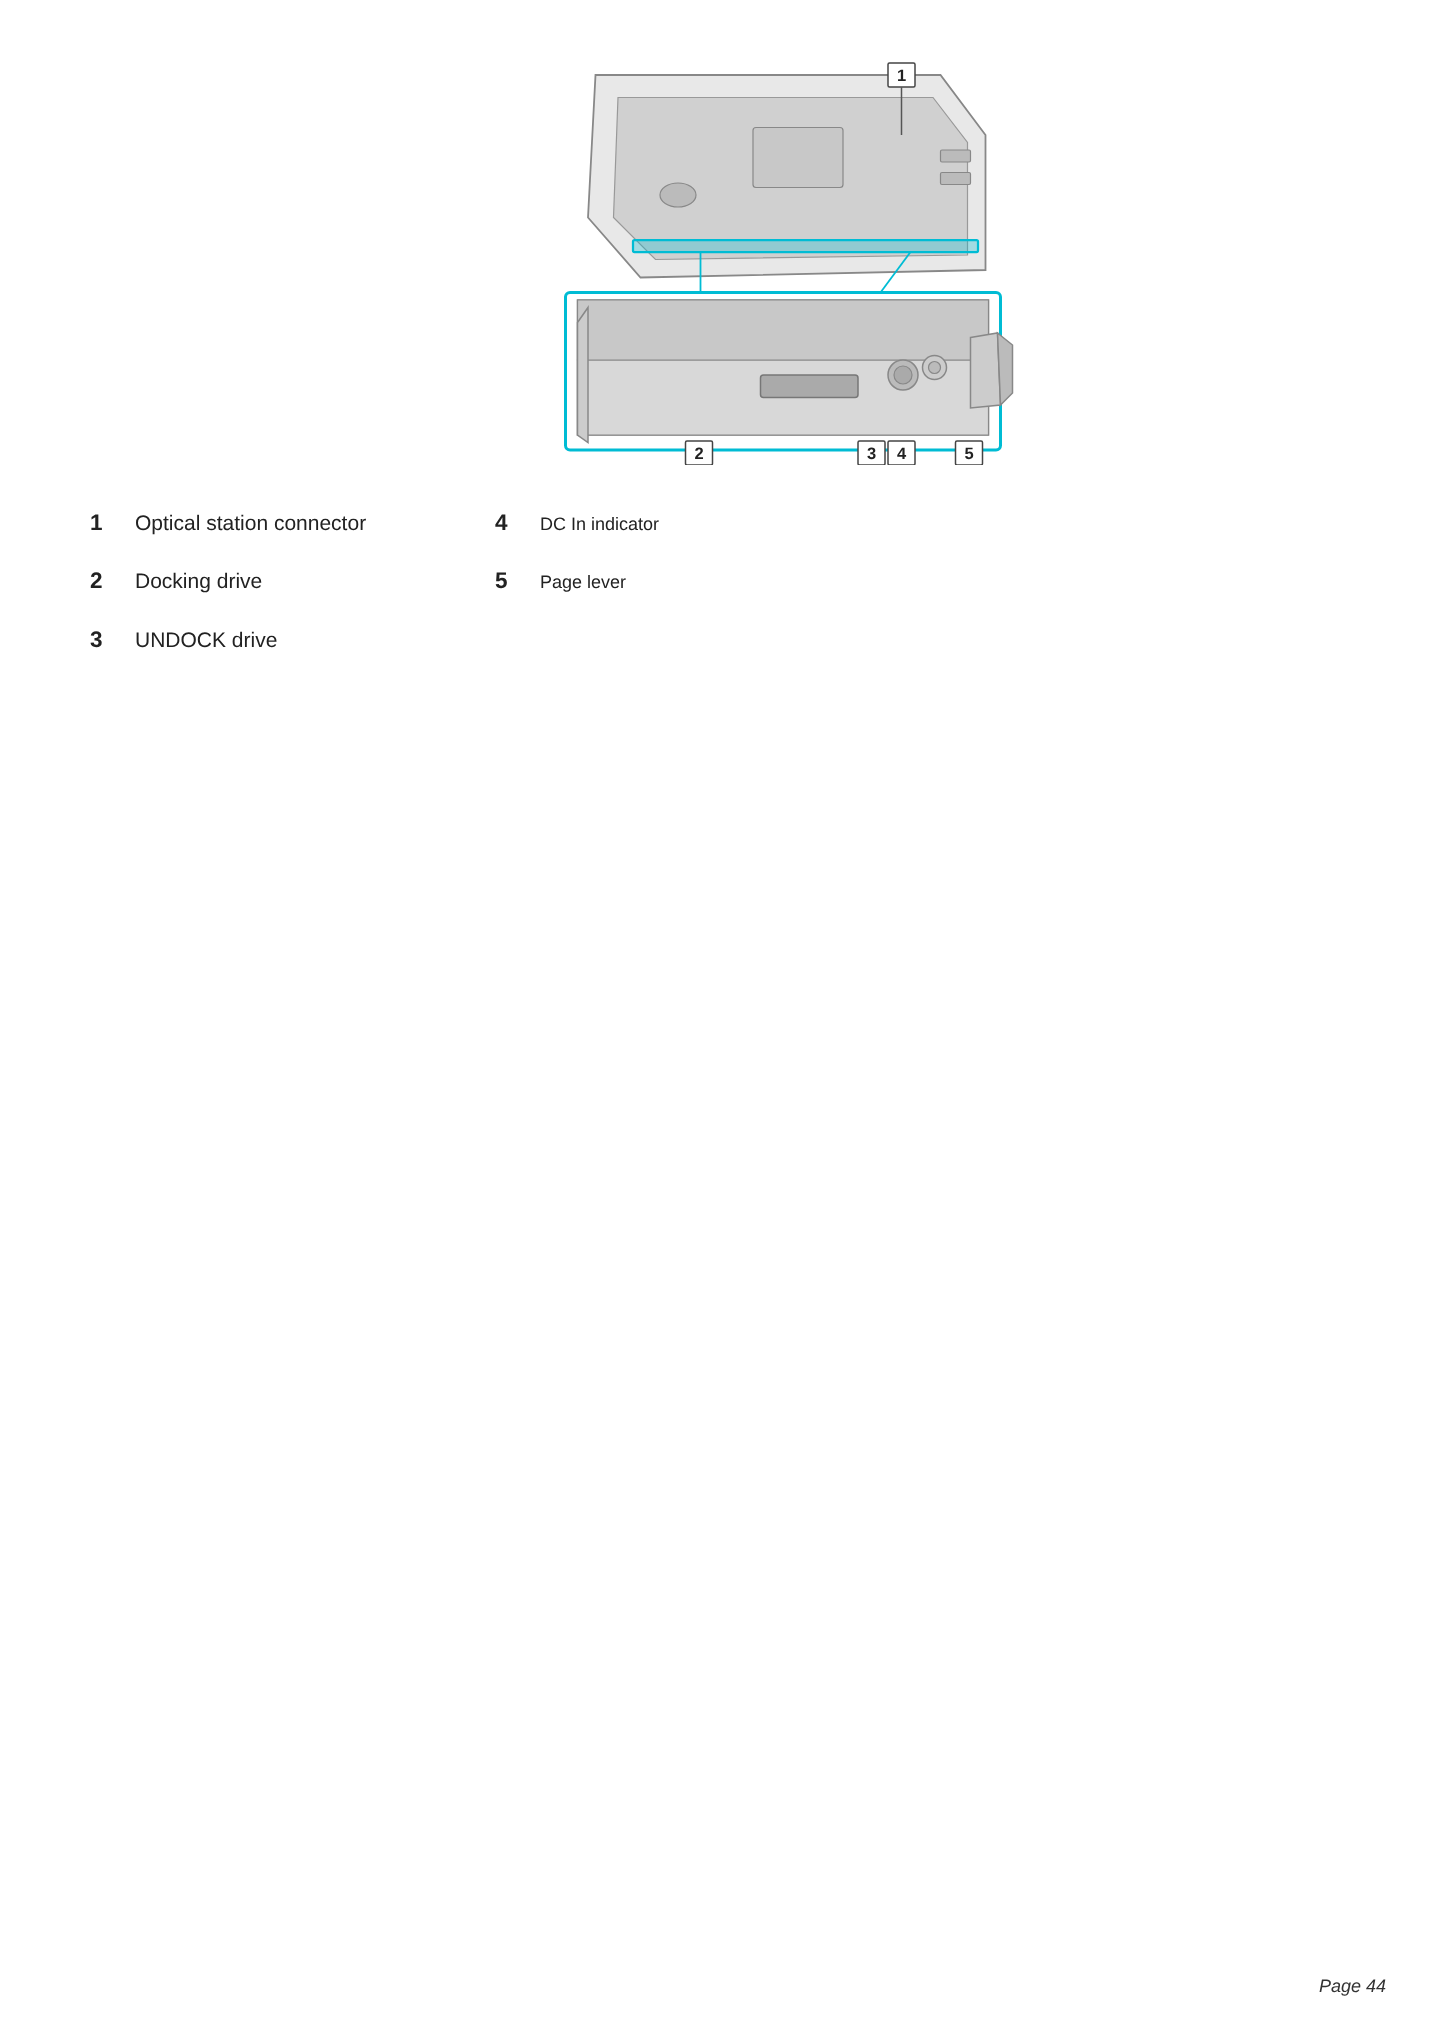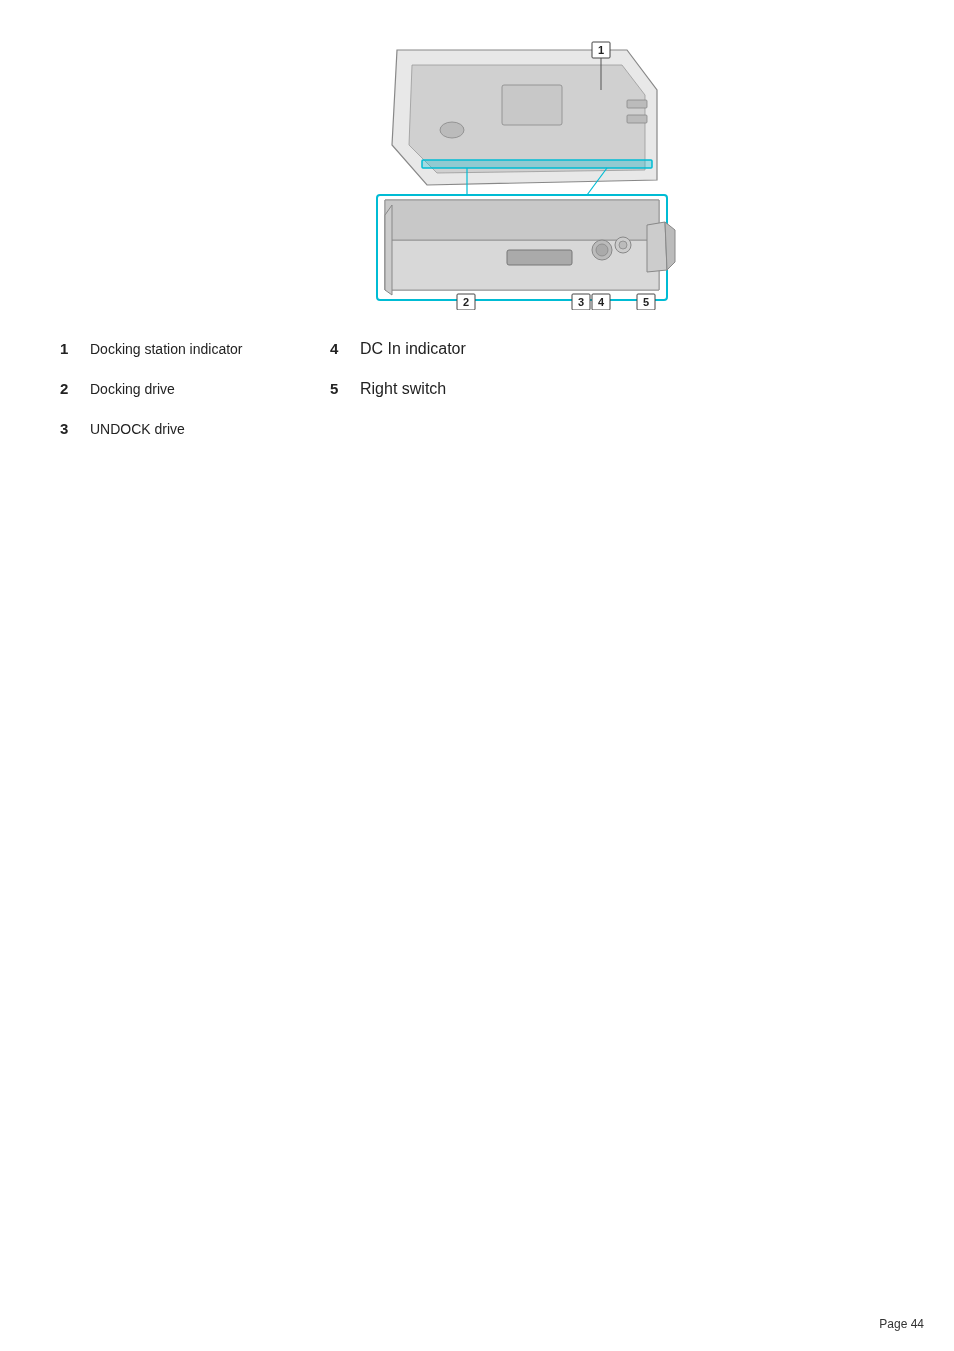--- a/index.html
+++ b/index.html
@@ -59,29 +59,30 @@
 
     .legend-number-right {
       font-weight: bold;
       font-size: 15px;
       min-width: 20px;
       margin-right: 10px;
       margin-left: 60px;
     }
 
     .legend-text-right {
-      font-size: 16px;
+      font-size: 12px;
     }
 
     .page-number {
       position: absolute;
       bottom: 20px;
       right: 30px;
       font-size: 12px;
       color: #333;
+      font-style: italic;
     }
   </style>
 </head>
 <body>
 
 <div class="page-container">
 
   <div class="diagram-section">
     <svg class="diagram-svg" viewBox="0 0 420 270">
 
@@ -142,30 +143,30 @@
       <rect x="370" y="254" width="18" height="16" rx="1" fill="white" stroke="#444" stroke-width="1"></rect>
       <text x="379" y="266" text-anchor="middle" font-size="11" font-weight="bold" fill="#222">5</text>
 
     </svg>
   </div>
 
   <div class="legend-section">
 
     <div class="legend-row">
       <span class="legend-number">1</span>
-      <span class="legend-text">Docking station indicator</span>
+      <span class="legend-text">Optical station connector</span>
       <span class="legend-number-right">4</span>
       <span class="legend-text-right">DC In indicator</span>
     </div>
 
     <div class="legend-row">
       <span class="legend-number">2</span>
       <span class="legend-text">Docking drive</span>
       <span class="legend-number-right">5</span>
-      <span class="legend-text-right">Right switch</span>
+      <span class="legend-text-right">Page lever</span>
     </div>
 
     <div class="legend-row">
       <span class="legend-number">3</span>
       <span class="legend-text">UNDOCK drive</span>
     </div>
 
   </div>
 
   <div class="page-number">Page 44</div>

